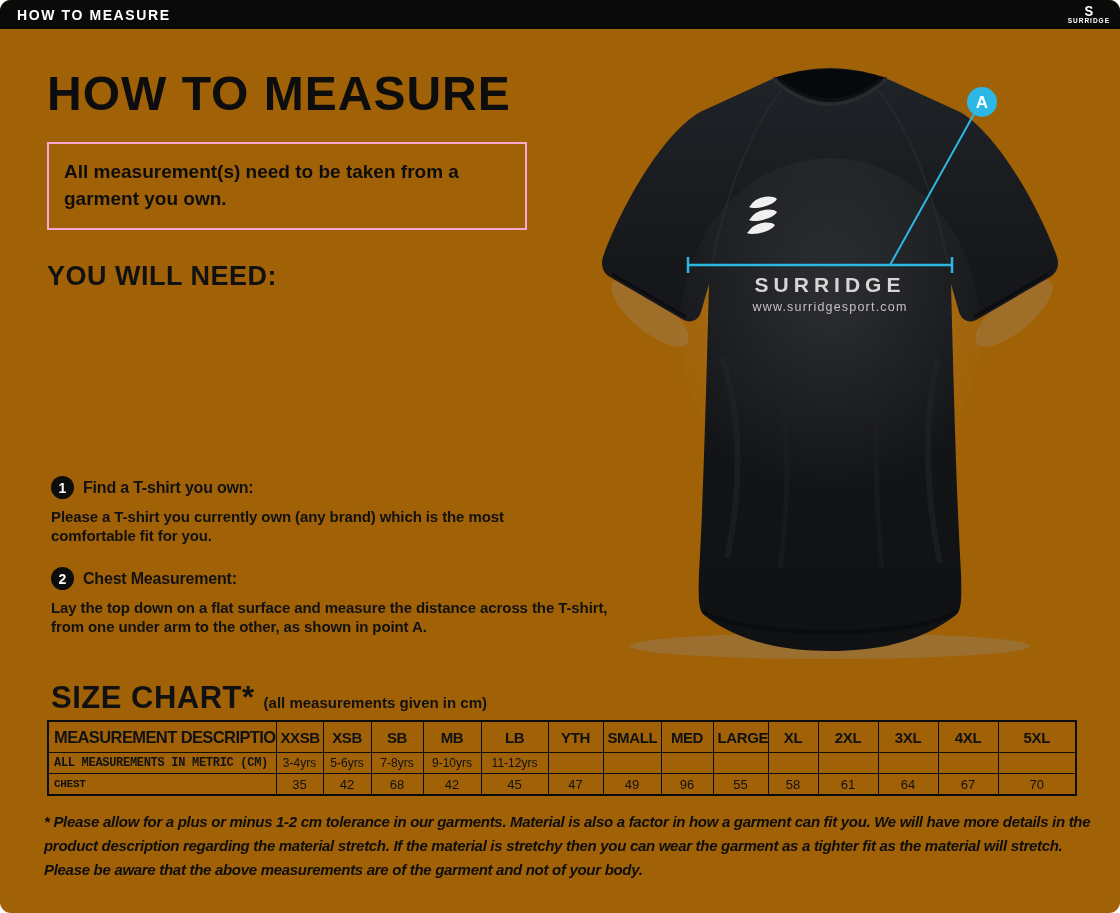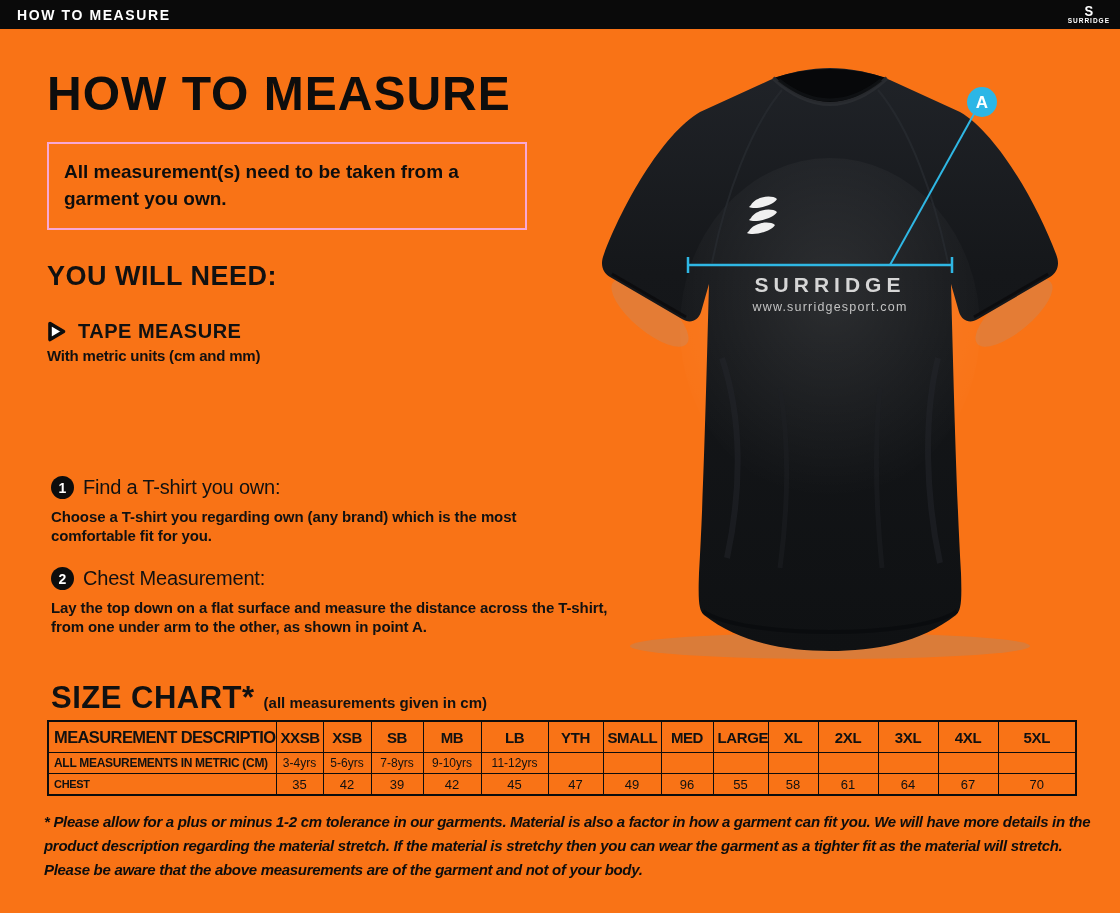--- a/index.html
+++ b/index.html
@@ -1,17 +1,17 @@
 <!DOCTYPE html>
 <html><head>
 <meta charset="utf-8">
 <style>
   html,body{margin:0;padding:0;background:#ffffff;}
-  .page{position:relative;width:1120px;height:913px;background:#f97316;overflow:hidden;
-        font-family:"Liberation Sans","DejaVu Sans",sans-serif;color:#111;}
+  .page{position:relative;width:1120px;height:913px;background:#a16207;overflow:hidden;
+        font-family:"Liberation Sans","DejaVu Sans",sans-serif;color:#111;border-radius:11px;}
   
   .topbar{position:absolute;left:0;top:0;width:1120px;height:29px;background:#0a0a0a;
           display:flex;align-items:center;justify-content:space-between;}
   .topbar-title{color:#fff;font-size:14px;font-weight:700;letter-spacing:1.6px;padding-left:17px;}
   .topbar-logo{display:flex;flex-direction:column;align-items:center;padding-right:10px;line-height:1;}
   .topbar-logo .s{color:#fff;font-weight:700;font-size:13px;transform:scaleY(1.15);}
   .topbar-logo .w{color:#fff;font-weight:700;font-size:6.5px;letter-spacing:1px;margin-top:1px;}
   
   .h1{position:absolute;left:47px;top:66px;font-size:48px;font-weight:800;letter-spacing:1px;
       color:#0d0d0d;white-space:nowrap;}
@@ -22,33 +22,33 @@
   .need-item-desc{font-size:15px;font-weight:700;letter-spacing:-.2px;margin-top:4px;}
   .need1{position:absolute;left:47px;top:320px;}
   .need2{position:absolute;left:47px;top:391px;}
   .tri-icon{display:inline-block;width:20px;height:21px;}
   .step{position:absolute;left:51px;}
   .step1{top:476px;width:540px;}
   .step2{top:567px;width:565px;}
   .step-head{display:flex;align-items:center;gap:9px;}
   .step-num{width:23px;height:23px;border-radius:50%;background:#0d0d0d;color:#fff;
             display:flex;align-items:center;justify-content:center;font-size:14px;font-weight:700;flex:0 0 23px;}
-  .step-title{font-size:20px;font-weight:400;letter-spacing:-.2px;}
+  .step-title{font-size:16px;font-weight:700;letter-spacing:-.2px;}
   .step-desc{margin-top:8px;font-size:15px;font-weight:700;line-height:19px;letter-spacing:-.1px;}
   
   .sc-head{position:absolute;left:51px;top:666px;display:flex;align-items:baseline;gap:9px;}
   .sc-title{font-size:31px;font-weight:800;letter-spacing:.5px;margin-top:14px;}
   .sc-note{font-size:15px;font-weight:700;margin-top:28px;}
   table.sc{position:absolute;left:47px;top:720px;border-collapse:collapse;table-layout:fixed;
            width:1028px;border:2px solid #0d0d0d;}
   table.sc th,table.sc td{border:1.5px solid #0d0d0d;padding:0 4px;overflow:hidden;white-space:nowrap;}
   table.sc th{height:30px;font-size:15px;font-weight:700;letter-spacing:-.4px;text-align:center;}
   table.sc th.desc{font-size:16.5px;letter-spacing:-.6px;text-align:left;padding-left:5px;}
   table.sc td{height:20px;font-size:13px;font-weight:400;text-align:center;}
-  table.sc td.lbl{font-size:11px;font-weight:700;letter-spacing:-.3px;text-align:left;padding-left:5px;}
+  table.sc td.lbl{font-size:11px;font-weight:700;letter-spacing:-.3px;text-align:left;padding-left:5px;font-family:Liberation Mono, monospace;}
   table.sc tr.yrs td{font-size:12px;}
   
   .footnote{position:absolute;left:44px;top:810px;width:1062px;font-size:15px;font-weight:700;
             font-style:italic;line-height:24px;letter-spacing:-.3px;color:#0d0d0d;}
   
   .tshirt{position:absolute;left:590px;top:58px;width:480px;height:604px;}
 </style>
 </head>
 <body>
 
@@ -61,39 +61,28 @@
       <span class="w">SURRIDGE</span>
     </div>
   </div>
 
   <div class="h1">HOW TO MEASURE</div>
 
   <div class="notice">All measurement(s) need to be taken from a garment you own.</div>
 
   <div class="need-h">YOU WILL NEED:</div>
 
-  <div class="need1">
-    <div class="need-item-title">
-      <span class="tri-icon">
-        <svg width="20" height="21" viewBox="0 0 20 21">
-            <path d="M3,2.5 L16.5,10.5 L3,18.5 Z" fill="#fff" stroke="#0d0d0d" stroke-width="3.6" stroke-linejoin="round"></path>
-          </svg>
-      </span>
-      <span>TAPE MEASURE</span>
-    </div>
-    <div class="need-item-desc">With metric units (cm and mm)</div>
-  </div>
 
 
   <div class="step step1">
     <div class="step-head">
       <span class="step-num">1</span>
       <span class="step-title">Find a T-shirt you own:</span>
     </div>
-    <div class="step-desc">Choose a T-shirt you regarding own (any brand) which is the most comfortable fit for you.</div>
+    <div class="step-desc">Please a T-shirt you currently own (any brand) which is the most comfortable fit for you.</div>
   </div>
 
   <div class="step step2">
     <div class="step-head">
       <span class="step-num">2</span>
       <span class="step-title">Chest Measurement:</span>
     </div>
     <div class="step-desc">Lay the top down on a flat surface and measure the distance across the T-shirt, from one under arm to the other, as shown in point A.</div>
   </div>
 
@@ -152,21 +141,21 @@
       <td></td>
       <td></td>
       <td></td>
       <td></td>
       <td></td>
     </tr>
     <tr>
       <td class="lbl">CHEST</td>
       <td>35</td>
       <td>42</td>
-      <td>39</td>
+      <td>68</td>
       <td>42</td>
       <td>45</td>
       <td>47</td>
       <td>49</td>
       <td>96</td>
       <td>55</td>
       <td>58</td>
       <td>61</td>
       <td>64</td>
       <td>67</td>

